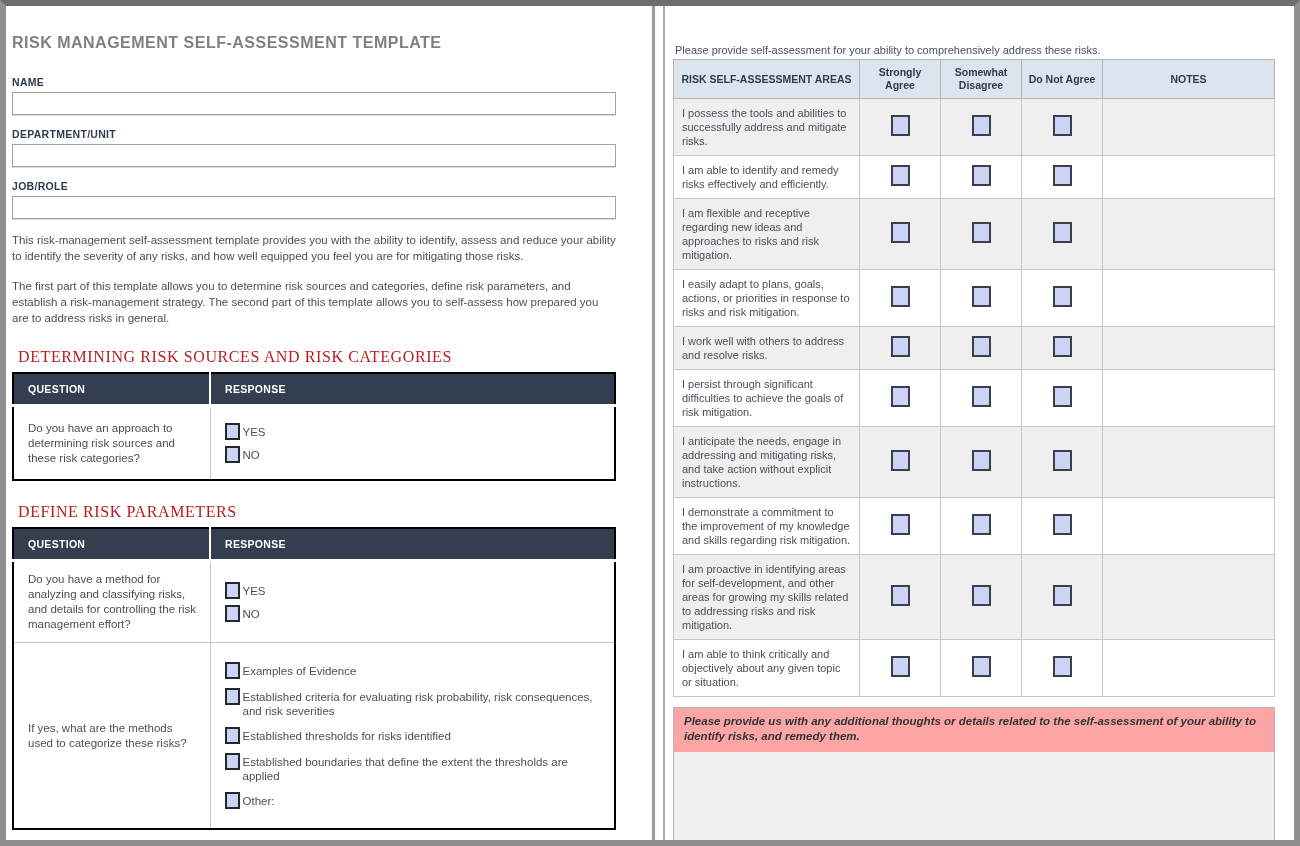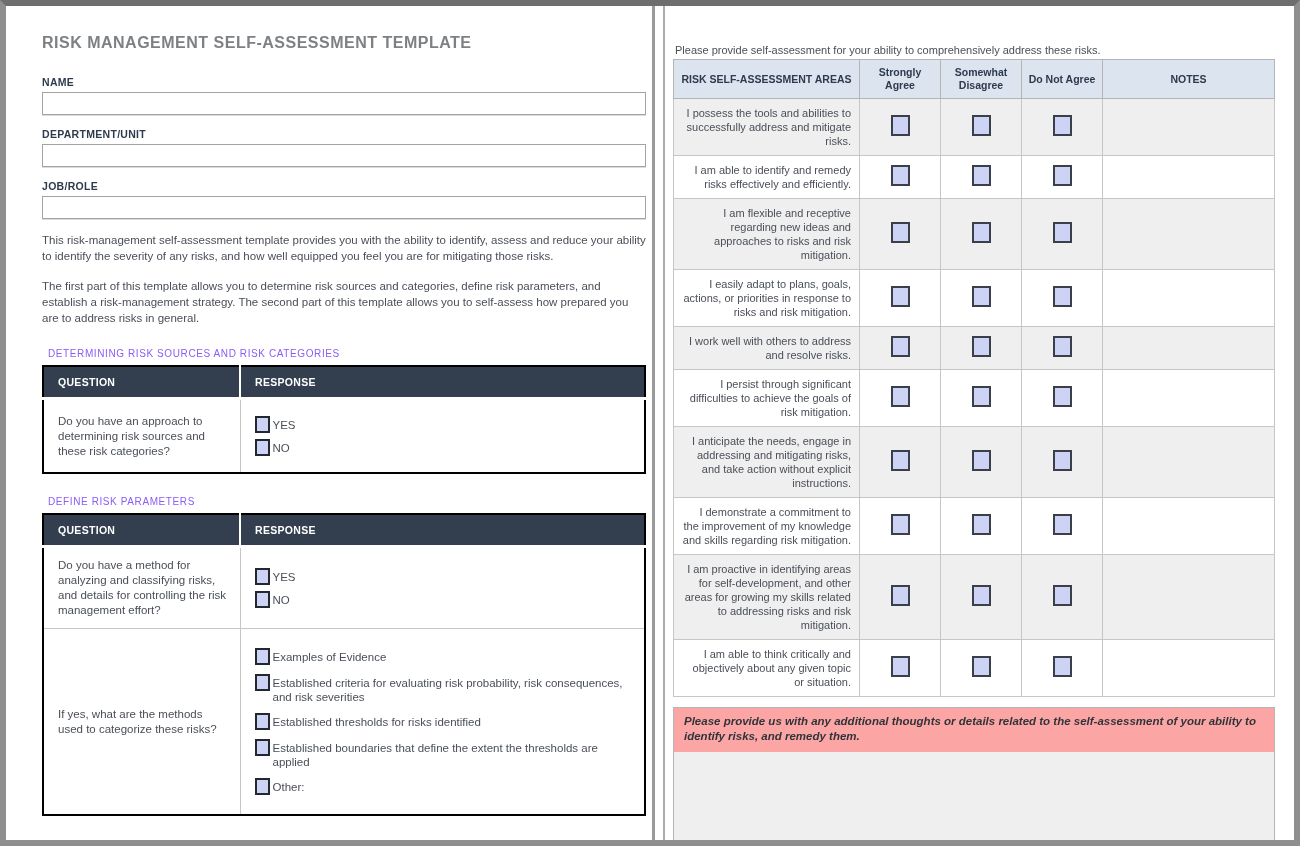--- a/index.html
+++ b/index.html
@@ -13,21 +13,21 @@
     width: 1300px; height: 846px;
     border: 6px solid #8f8f8f;
     border-top-color: #6e6e6e;
   }
   .page {
     width: 100%; height: 100%;
     background: #ffffff;
     display: flex;
     overflow: hidden;
   }
-  .col-left { width: 646px; padding: 28px 14px 0 36px; }
+  .col-left { width: 646px; padding: 28px 14px 0 6px; }
   .divider {
     width: 13px; align-self: stretch;
     border-left: 3px solid #9a9a9a;
     border-right: 2px solid #ababab;
   }
   .col-right { flex: 1; padding: 38px 16px 0 8px; }
 
   
   h1.title {
     font-size: 16px; font-weight: bold; letter-spacing: 0.5px;
@@ -41,22 +41,22 @@
   .field-input {
     width: 604px; height: 23px;
     border: 1px solid #a3a3a3;
     box-shadow: 0 1px 0 #dcdcdc;
     font-size: 12px; padding: 0 6px;
     font-family: "Liberation Sans", sans-serif;
   }
   p.intro { font-size: 11.5px; line-height: 16px; color: #4a4f57; width: 604px; }
   p.intro + p.intro { margin-top: 14px; }
   h2.section {
-    font-size: 10px; font-weight: normal; letter-spacing: 0.6px;
-    color: #8b5cf6; margin: 22px 0 6px 6px;
+    font-size: 16px; font-weight: normal; letter-spacing: 0.6px;
+    color: #b91c1c; margin: 22px 0 6px 6px; font-family: Liberation Serif, serif;
   }
   table.qtable {
     width: 604px; border-collapse: collapse;
     border: 2px solid #000000;
     font-size: 11.5px; color: #4a4f57;
   }
   table.qtable th {
     background: #333f4f; color: #ffffff;
     font-size: 10.5px; font-weight: bold; letter-spacing: 0.3px;
     text-align: left; padding: 9px 10px 9px 14px;
@@ -89,21 +89,21 @@
   table.atable th {
     background: #dbe4ef; color: #2e3a4d;
     font-size: 10.5px; font-weight: bold;
     text-align: center; padding: 6px 4px;
     border: 1px solid #b5b5b5; line-height: 13px;
   }
   table.atable td {
     border: 1px solid #c6c6c6; padding: 7px 8px;
     vertical-align: middle; line-height: 14px;
   }
-  table.atable td.statement { width: 186px; text-align: right; }
+  table.atable td.statement { width: 186px; }
   table.atable td.choice { width: 81px; text-align: center; }
   table.atable td.notes { width: 172px; }
   table.atable tbody tr:nth-child(odd) { background: #efefef; }
   .cb-lg {
     width: 19px; height: 21px;
     background: #ccd3f4; border: 2px solid #3a3f49;
     display: inline-block; cursor: pointer;
   }
   .footer-box {
     width: 602px; margin-top: 10px;

